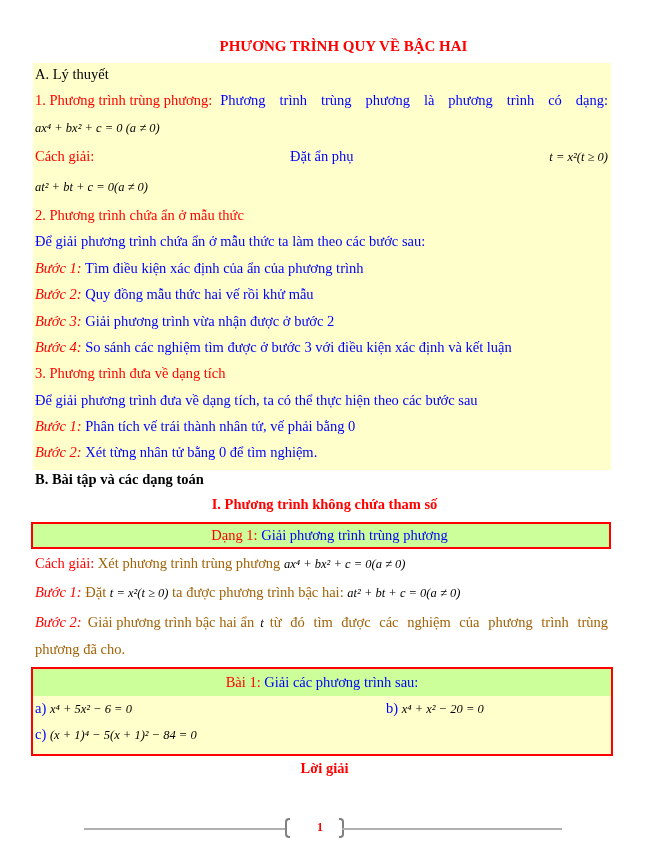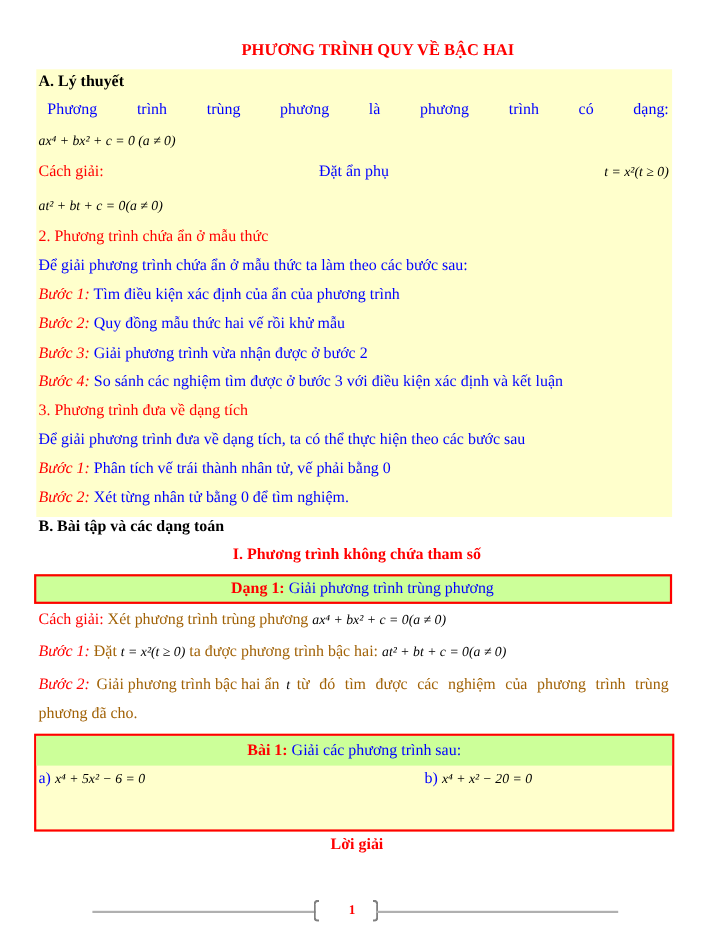--- a/index.html
+++ b/index.html
@@ -2,21 +2,21 @@
 <html><head>
   <meta charset="utf-8">
   <style>
     html, body { margin: 0; padding: 0; background: #ffffff; }
     body { width: 649px; height: 854px; position: relative; overflow: hidden;
            font-family: "Liberation Serif", "DejaVu Serif", serif; font-size: 14.5px; color: #000; }
     .red { color: #ff0000; }
     .blue { color: #0000ff; }
     .black { color: #a16207; }
     .it { font-style: italic; }
-    .b { font-weight: bold; }
+    .b { font-weight: normal; }
     .math { font-family: "Liberation Serif", serif; font-style: italic; font-size: 12.5px; color: #000; }
     .title { position: absolute; top: 38px; left: 0; width: 649px; text-align: center;
              font-weight: bold; color: #ff0000; font-size: 15px; padding-left: 19px; }
     .yellowbox { position: absolute; left: 33px; top: 63px; width: 578px; height: 407px; background: #ffffcc; }
     .line { position: absolute; left: 35px; white-space: nowrap; }
     .section-b { position: absolute; left: 35px; top: 471px; font-weight: bold; }
     .sub-i { position: absolute; top: 496px; left: 0; width: 649px; text-align: center; font-weight: bold; color: #ff0000; }
     .dang-box { position: absolute; left: 31px; top: 522px; width: 580px; height: 27px;
                 background: #ccff99; border: 2px solid #ff0000; box-sizing: border-box; text-align: center; line-height: 23px; padding-left: 17px; }
     .bai-box { position: absolute; left: 31px; top: 667px; width: 582px; height: 89px;
@@ -34,20 +34,21 @@
 <body>
 
 <div class="title">PHƯƠNG TRÌNH QUY VỀ BẬC HAI</div>
 
 <div class="yellowbox"></div>
 
 <div class="line b" style="top:66px;">A. Lý thuyết</div>
 
 <div class="line" style="top:92px; width:573px;">
   <div style="display:flex; justify-content:space-between; width:573px;">
+    <span class="red">1. Phương trình trùng phương:</span>
     <span class="blue" style="flex:1; margin-left:8px; text-align:justify; text-align-last:justify;">Phương trình trùng phương là phương trình có dạng:</span>
   </div>
 </div>
 <div class="line math" style="top:121px;">ax⁴ + bx² + c = 0 (a ≠ 0)</div>
 
 <div class="line" style="top:148px; width:573px;">
   <div style="display:flex; justify-content:space-between; align-items:baseline; width:573px;">
     <span class="red">Cách giải:</span>
     <span class="blue">Đặt ẩn phụ</span>
     <span class="math">t = x²(t ≥ 0)</span>
@@ -124,20 +125,24 @@
     <span class="blue">Giải các phương trình sau:</span>
   </div>
   <div class="bai-item" style="left:2px; top:31px;">
     <span class="blue">a)</span>
     <span class="math">x⁴ + 5x² − 6 = 0</span>
   </div>
   <div class="bai-item" style="left:353px; top:31px;">
     <span class="blue">b)</span>
     <span class="math">x⁴ + x² − 20 = 0</span>
   </div>
+  <div class="bai-item" style="left:2px; top:57px;">
+    <span class="blue">c)</span>
+    <span class="math">(x + 1)⁴ − 5(x + 1)² − 84 = 0</span>
+  </div>
 </div>
 
 <div class="loigiai">Lời giải</div>
 
 <div class="footer-line" style="left:84px; width:203px;"></div>
 <div class="bracket left"></div>
 <div class="pagenum">1</div>
 <div class="bracket right"></div>
 <div class="footer-line" style="left:342px; width:220px;"></div>
 

